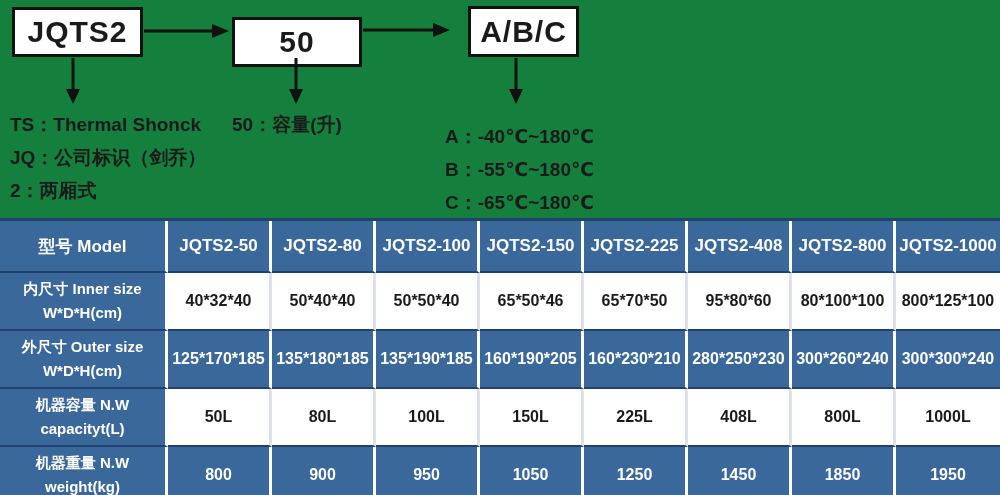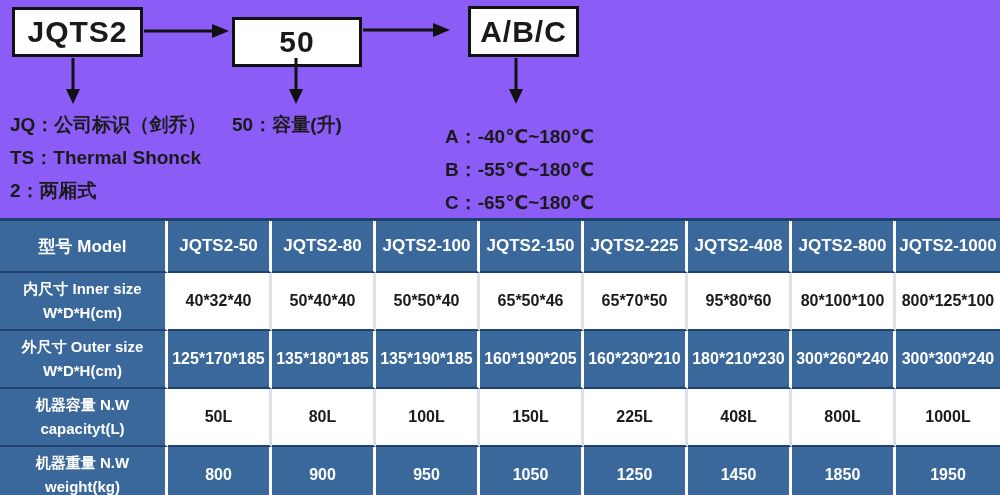--- a/index.html
+++ b/index.html
@@ -4,21 +4,21 @@
 <style>
   :root{
     --table-blue:#3a689b;
     --table-dark-border:#21426e;
     --separator-light:#dde1e8;
     --ink:#1a1a1a;
     --header-text:#ffffff;
   }
   html,body{margin:0;padding:0;background:#fff;}
   .page{
-    position:relative;width:1000px;height:495px;overflow:hidden;background:#8b5cf6;
+    position:relative;width:1000px;height:495px;overflow:hidden;background:#15803d;
     font-family:"Liberation Sans","DejaVu Sans",sans-serif;color:var(--ink);
   }
   
   .fbox{
     position:absolute;box-sizing:border-box;border:3px solid #111;background:#fff;
     display:flex;align-items:center;justify-content:center;
     font-weight:bold;font-size:30px;letter-spacing:1px;
   }
   #box1{left:12px;top:7px;width:131px;height:50px;}
   #box2{left:232px;top:7px;width:130px;height:50px;margin-top:10px;}
@@ -66,22 +66,22 @@
       <line x1="73" y1="58" x2="73" y2="90"></line>
       <polygon points="66,89 80,89 73,104" stroke="none"></polygon>
       <line x1="296" y1="58" x2="296" y2="90"></line>
       <polygon points="289,89 303,89 296,104" stroke="none"></polygon>
       <line x1="516" y1="58" x2="516" y2="90"></line>
       <polygon points="509,89 523,89 516,104" stroke="none"></polygon>
     </g>
   </svg>
 
   <div class="legend" id="legend-left">
+    <div>TS：Thermal Shonck</div>
     <div>JQ：公司标识（剑乔）</div>
-    <div>TS：Thermal Shonck</div>
     <div>2：两厢式</div>
   </div>
   <div class="legend" id="legend-mid">
     <div>50：容量(升)</div>
   </div>
   <div class="legend" id="legend-right">
     <div>A：-40℃~180℃</div>
     <div>B：-55℃~180℃</div>
     <div>C：-65℃~180℃</div>
   </div>
@@ -129,21 +129,21 @@
       <tr class="data">
         <td class="blue">
           <div class="lbl">外尺寸 Outer size</div>
           <div class="lbl">W*D*H(cm)</div>
         </td>
         <td class="blue">125*170*185</td>
         <td class="blue">135*180*185</td>
         <td class="blue">135*190*185</td>
         <td class="blue">160*190*205</td>
         <td class="blue">160*230*210</td>
-        <td class="blue">180*210*230</td>
+        <td class="blue">280*250*230</td>
         <td class="blue">300*260*240</td>
         <td class="blue">300*300*240</td>
       </tr>
 
       <tr class="data">
         <td class="blue">
           <div class="lbl">机器容量 N.W</div>
           <div class="lbl">capacityt(L)</div>
         </td>
         <td class="light">50L</td>

